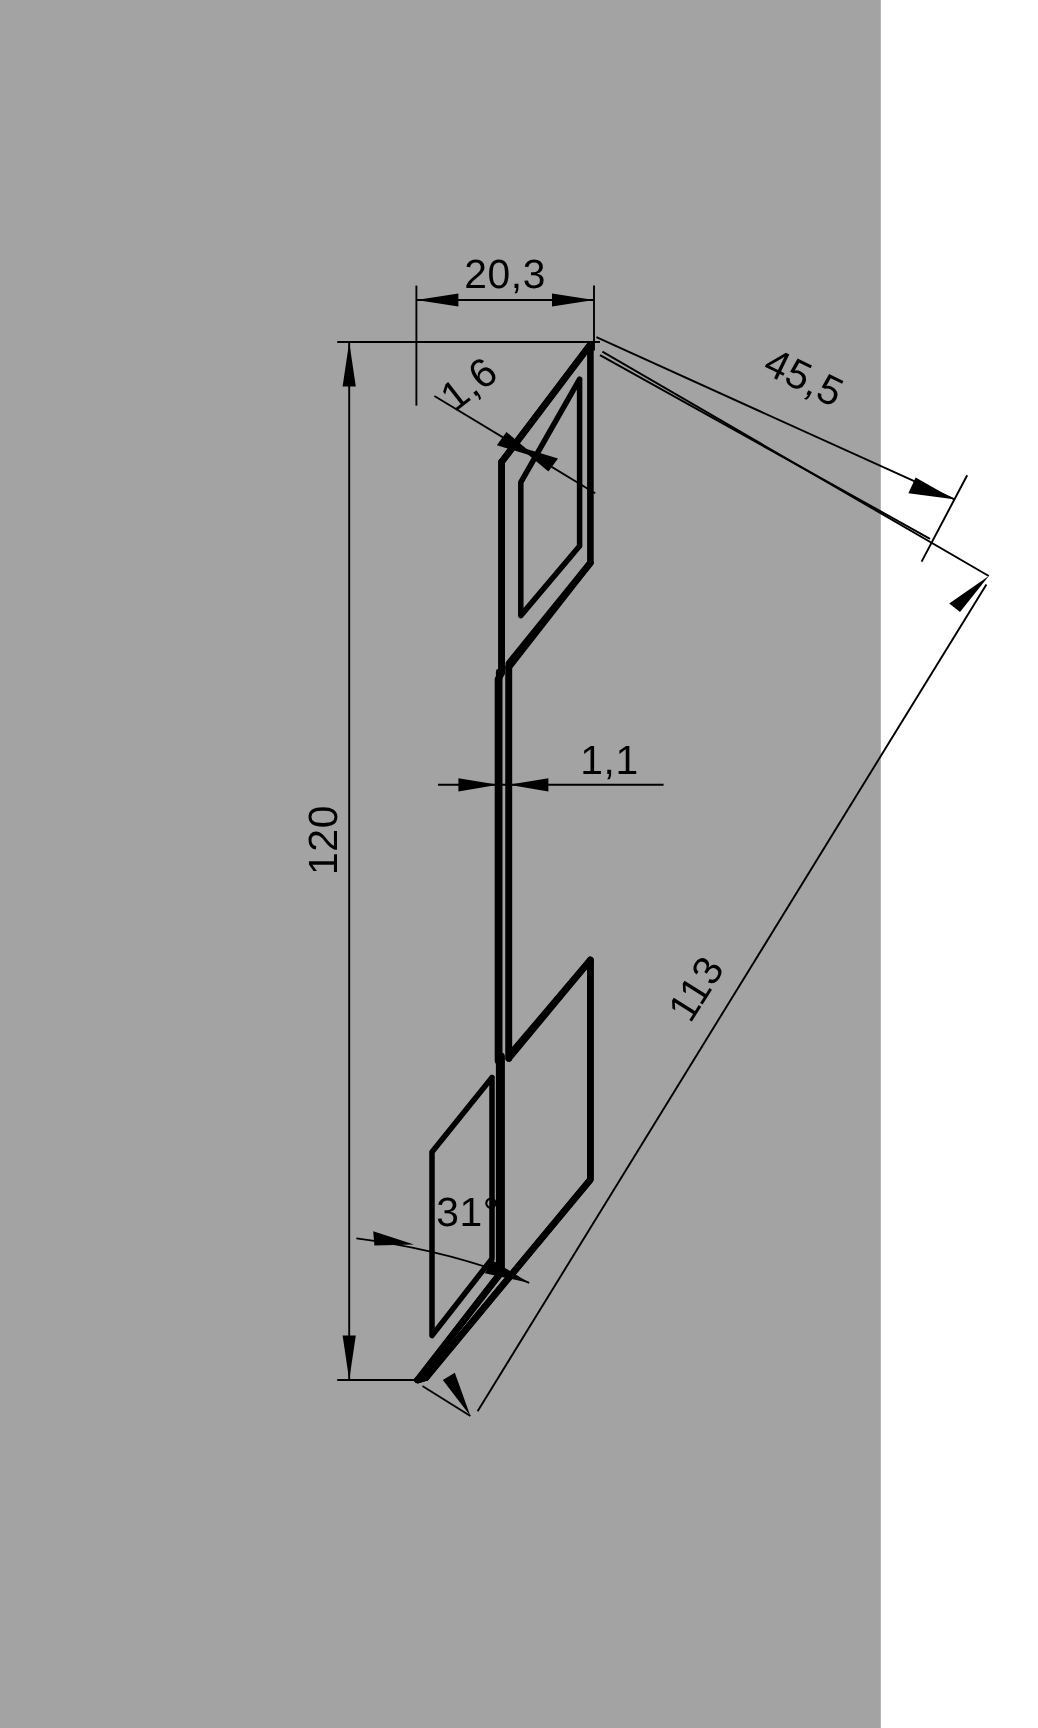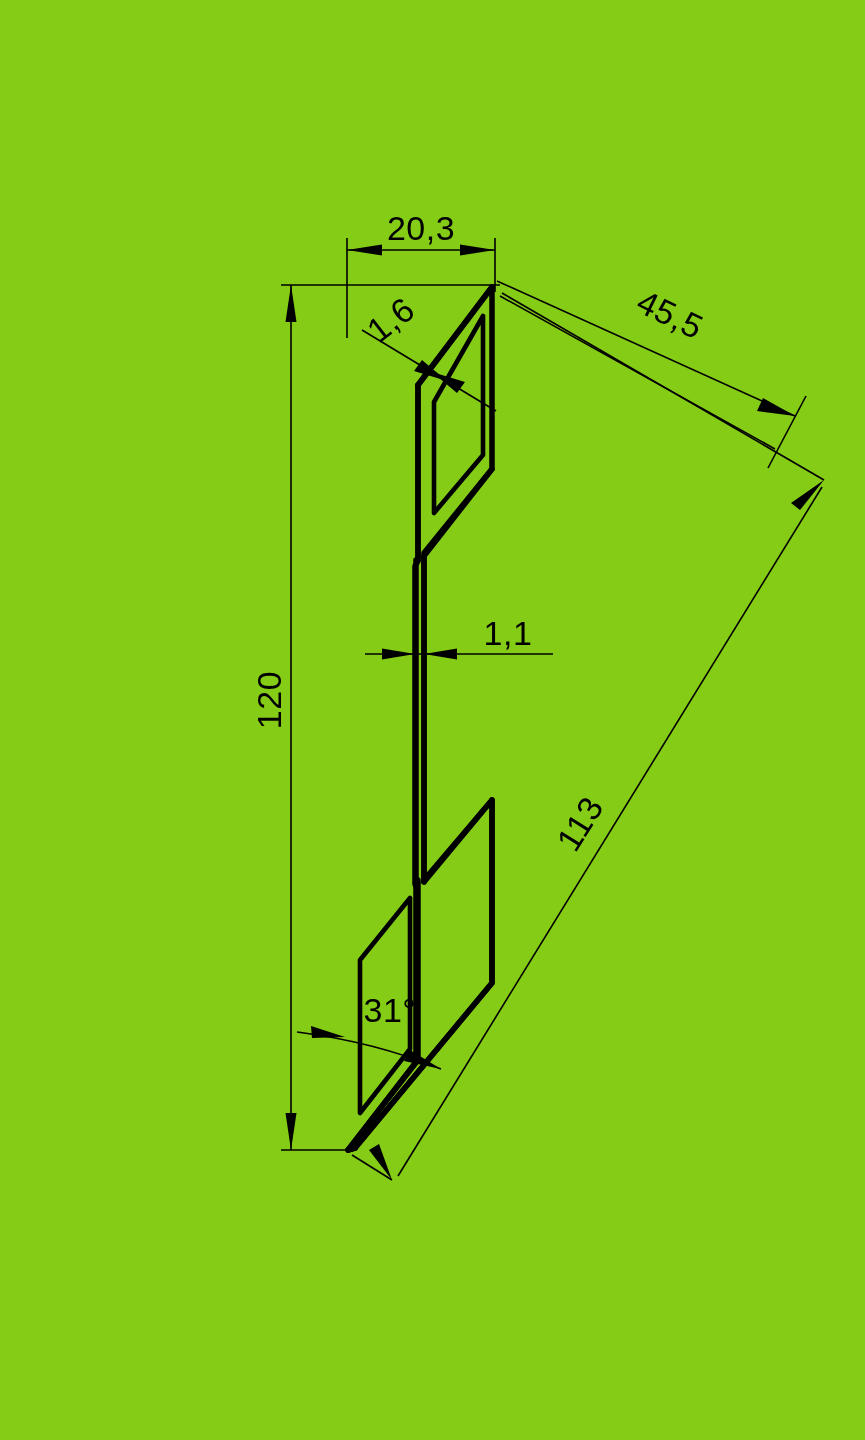--- a/index.html
+++ b/index.html
@@ -9,23 +9,23 @@
     background: #ffffff;
   }
   body {
     width: 865px;
     height: 1440px;
     overflow: hidden;
     font-family: "Liberation Sans", sans-serif;
   }
   #drawing-root {
     position: relative;
-    width: 865px;
+    width: 734px;
     height: 1440px;
-    background: #84cc16;
+    background: #a3a3a3;
   }
   svg#dwg {
     display: block;
     width: 865px;
     height: 1440px;
   }
   .dim-text {
     font-family: "Liberation Sans", sans-serif;
     font-size: 34px;
     fill: #000000;

